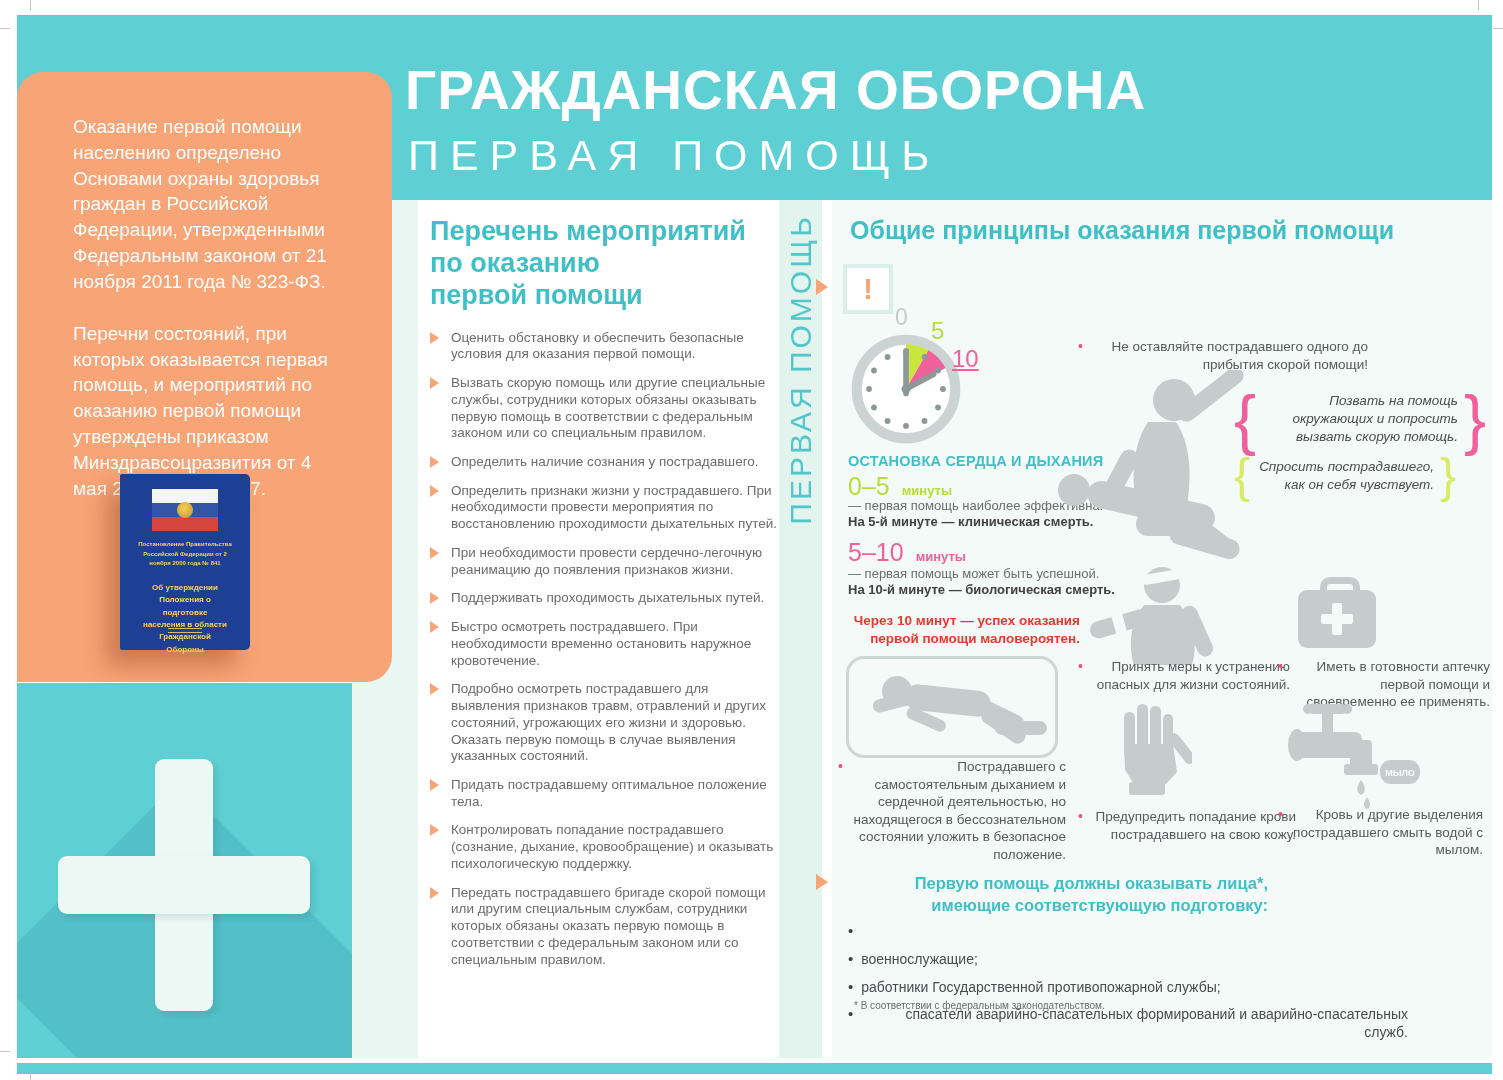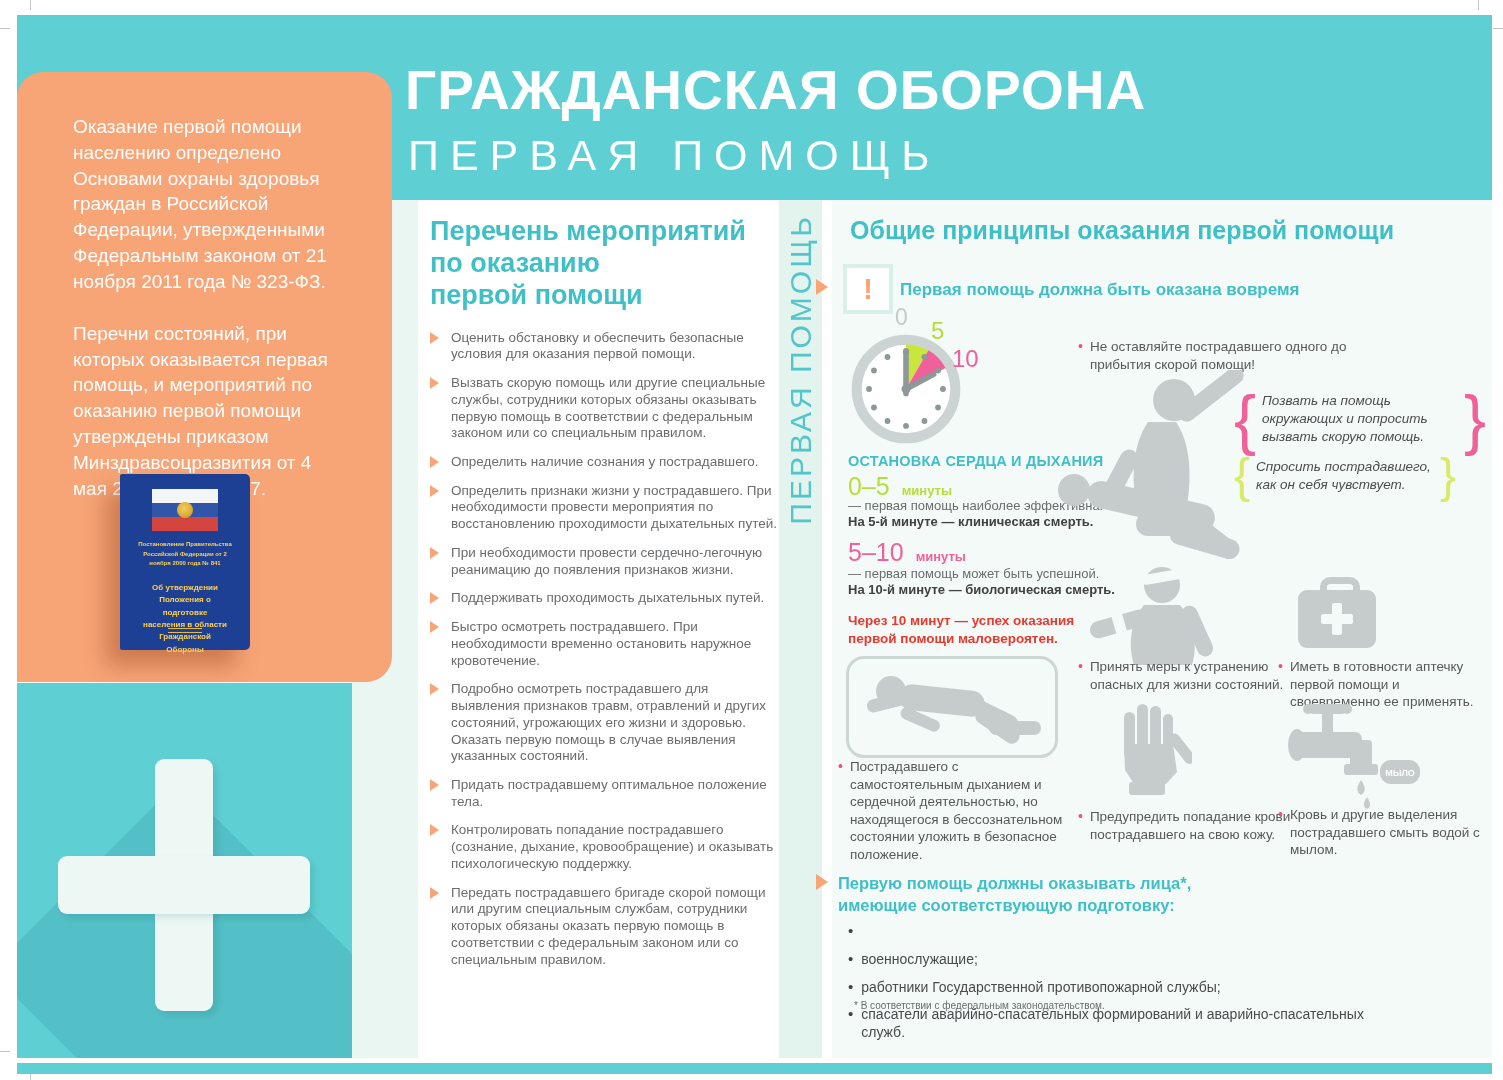--- a/index.html
+++ b/index.html
@@ -46,30 +46,30 @@
   .strip-arrow{position:absolute;width:0;height:0;border-left:12px solid #f7a477;
         border-top:8px solid transparent;border-bottom:8px solid transparent;z-index:3;}
   
   .measures{position:absolute;left:430px;top:216px;width:348px;}
   .measures h2{color:#3fbfc6;font-size:27px;line-height:1.18;font-weight:bold;white-space:pre-line;margin:0 0 18px 0;}
   .m-item{display:flex;gap:12px;margin-bottom:12px;}
   .m-item .tri{flex:0 0 auto;margin-top:2px;width:0;height:0;border-left:9px solid #f7a477;
         border-top:6px solid transparent;border-bottom:6px solid transparent;}
   .m-item p{margin:0;color:#6b6c6e;font-size:13.5px;line-height:1.24;}
   
-  .right-panel{position:absolute;left:832px;top:200px;width:660px;height:858px;background:#f3faf7;}
+  .right-panel{position:absolute;left:832px;top:200px;width:660px;height:858px;background:#f3faf7;text-align:right;}
   .rp-title{position:absolute;left:18px;top:16px;font-size:25px;font-weight:bold;color:#3fbfc6;margin:0;}
   .excl-box{position:absolute;left:11px;top:64px;width:42px;height:42px;background:#fff;border:4px solid #daefe9;
         display:flex;align-items:center;justify-content:center;color:#f7a477;font-size:30px;font-weight:bold;}
   .timely-heading{position:absolute;left:68px;top:80px;color:#3fbfc6;font-weight:bold;font-size:17px;}
   .clock-svg{position:absolute;left:18px;top:133px;width:112px;height:112px;}
   .clk{position:absolute;font-weight:normal;}
   .lbl-0{left:63px;top:104px;color:#c3cbcb;font-size:23px;}
   .lbl-5{left:99px;top:117px;color:#b5df37;font-size:24px;}
-  .lbl-10{left:120px;top:145px;color:#f0609a;font-size:24px;}
+  .lbl-10{left:120px;top:145px;color:#f0609a;font-size:24px;text-decoration:underline;}
   .cardiac-title{position:absolute;left:16px;top:253px;color:#3fbfc6;font-weight:bold;font-size:14.5px;letter-spacing:.2px;}
   .range{position:absolute;left:16px;font-size:25px;}
   .range .unit{font-size:13px;font-weight:bold;margin-left:12px;}
   .r-green{color:#b5df37;}
   .r-pink{color:#f0609a;}
   .gline{position:absolute;left:16px;color:#6b6c6e;font-size:13px;margin:0;}
   .bline{position:absolute;left:16px;color:#414042;font-size:13px;font-weight:bold;margin:0;}
   .warning{position:absolute;left:16px;top:412px;width:232px;color:#e6392f;font-size:13.5px;font-weight:bold;line-height:1.3;margin:0;}
   
   .note{position:absolute;display:flex;gap:7px;margin:0;}
@@ -207,21 +207,20 @@
   <div class="m-item">
       <span class="tri"></span>
       <p>Передать пострадавшего бригаде скорой помощи или другим специальным службам, сотрудники которых обязаны оказать первую помощь в соответствии с федеральным законом или со специальным правилом.</p>
     </div>
 </div>
 
 <div class="right-panel">
   <h2 class="rp-title">Общие принципы оказания первой помощи</h2>
 
   <div class="excl-box">!</div>
-  <div class="timely-heading">Первая помощь должна быть оказана вовремя</div>
 
   <svg class="clock-svg" viewBox="0 0 100 100">
     <circle cx="50" cy="50" r="44" fill="#ffffff" stroke="#ccd3d3" stroke-width="9"></circle>
     <path d="M50 50 L50 10 A40 40 0 0 1 70 15.4 Z" fill="#c8e63e"></path>
     <path d="M50 50 L70 15.4 A40 40 0 0 1 85.3 31.2 Z" fill="#f0609a"></path>
     <g fill="#8e9898">
       <circle cx="50" cy="17" r="2.6"></circle>
         <circle cx="66.5" cy="21.4" r="2.6"></circle>
         <circle cx="78.6" cy="33.5" r="2.6"></circle>
       <circle cx="83" cy="50" r="2.6"></circle>

